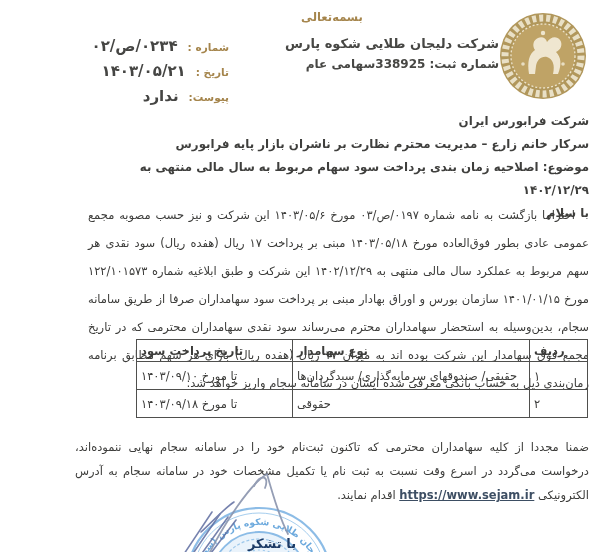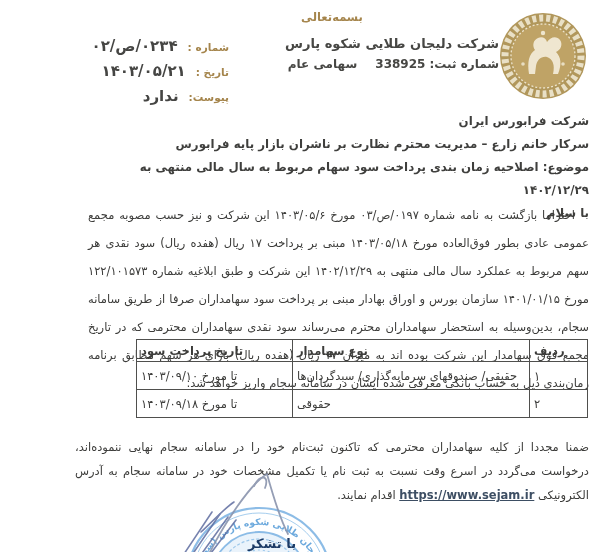--- a/index.html
+++ b/index.html
@@ -25,21 +25,21 @@
   .meta-label{color:#a5854c;font-weight:700;font-size:10.5px;margin-left:10px;text-align:right;}
   .meta-value{color:#454543;font-weight:600;font-size:15px;}
   .header-right{
     position:absolute;top:12px;right:18px;
     display:flex;flex-direction:row;align-items:flex-start;
   }
   .emblem-wrap{width:88px;height:88px;flex:0 0 auto;}
   .header-text{margin-left:0;margin-right:0;padding-left:10px;padding-top:24px;text-align:right;}
   .company-name{font-size:13px;font-weight:700;color:#474744;white-space:nowrap;}
   .company-reg-line{margin-top:6px;font-size:12px;font-weight:700;color:#474744;white-space:nowrap;}
-  .company-type{margin-right:18px;}
+  .company-type{}
   
   .recipient{
     position:absolute;top:110px;right:16px;left:16px;
     font-size:11.8px;font-weight:700;color:#3f3f3d;
     line-height:23px;text-align:right;
   }
   
   .para1{
     position:absolute;top:201px;right:16px;left:29px;
     font-size:11.5px;line-height:28px;text-align:justify;

